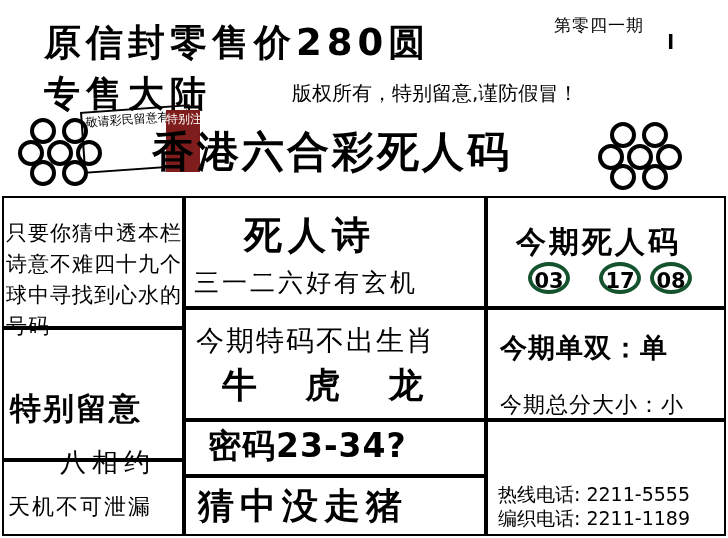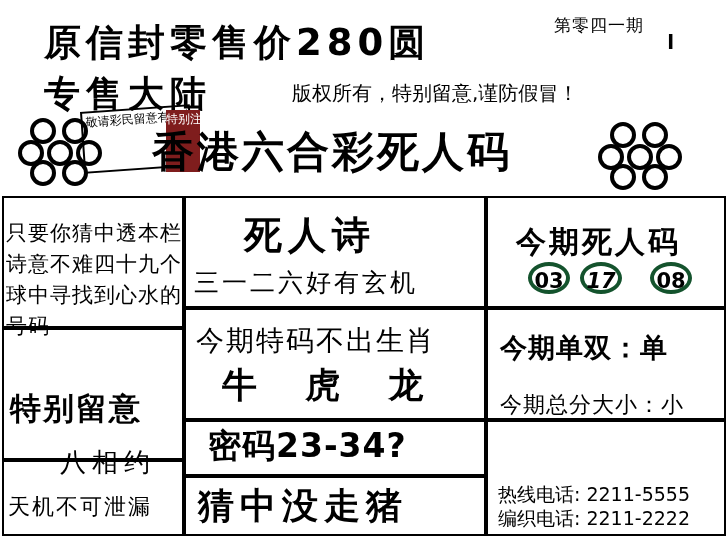--- a/index.html
+++ b/index.html
@@ -247,21 +247,21 @@
     height: 32px;
     border: 4px solid #14532d;
     border-radius: 50%;
     font-size: 21px;
     line-height: 30px;
     text-align: center;
     font-weight: bold;
     box-sizing: border-box;
   }
   .ball1 { left: 0px; }
-  .ball2 { left: 52px; font-style: italic; }
+  .ball2 { left: 71px; }
   .ball3 { left: 122px; }
 
   .rtext2 {
     position: absolute;
     left: 500px;
     top: 330px;
     font-size: 27px;
     font-weight: bold;
     letter-spacing: 1px;
   }
@@ -349,15 +349,15 @@
 
   <div class="cn rtext1">今期死人码</div>
   <div class="balls">
     <div class="cn ball ball1">03</div>
     <div class="cn ball ball2">17</div>
     <div class="cn ball ball3">08</div>
   </div>
   <div class="cn rtext2">今期单双：单</div>
   <div class="cn rtext3">今期总分大小：小</div>
   <div class="cn rtext4">热线电话: 2211-5555</div>
-  <div class="cn rtext5">编织电话: 2211-2222</div>
+  <div class="cn rtext5">编织电话: 2211-1189</div>
 
 </div>
 
 </body></html>

